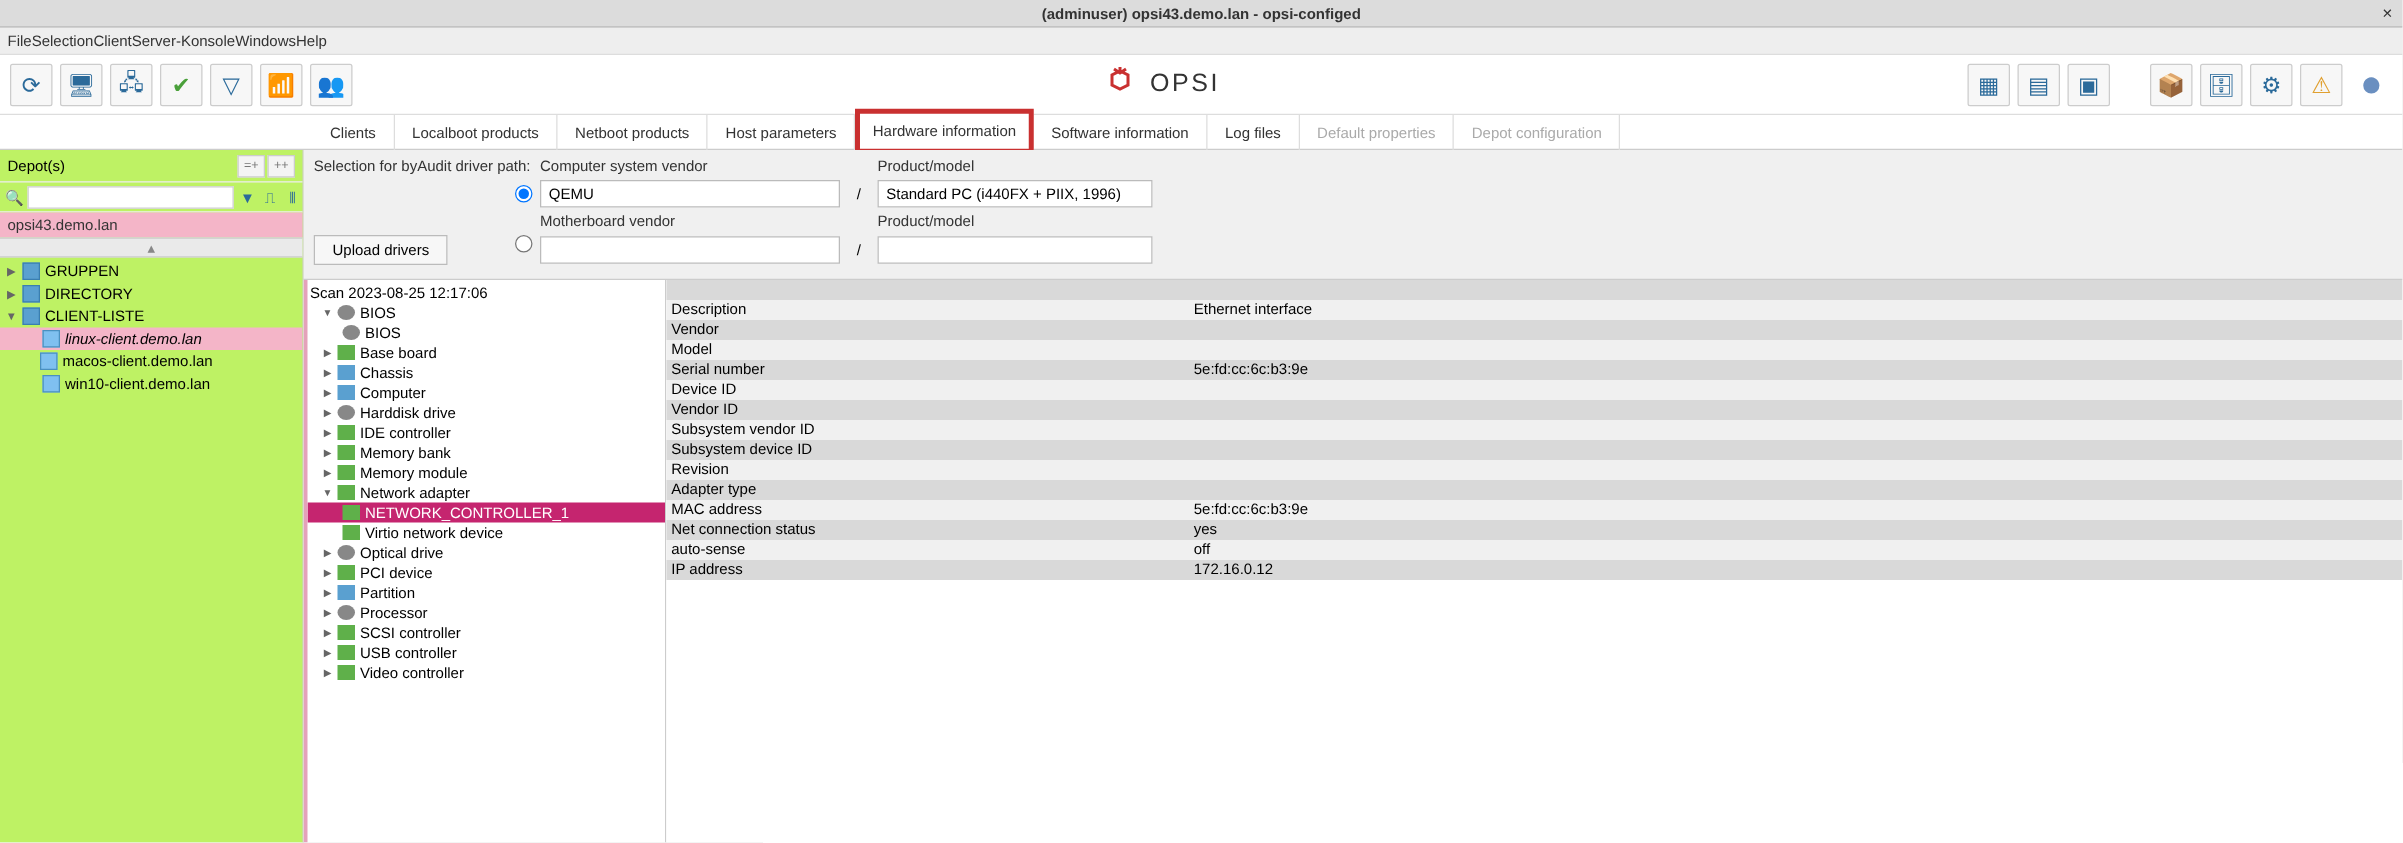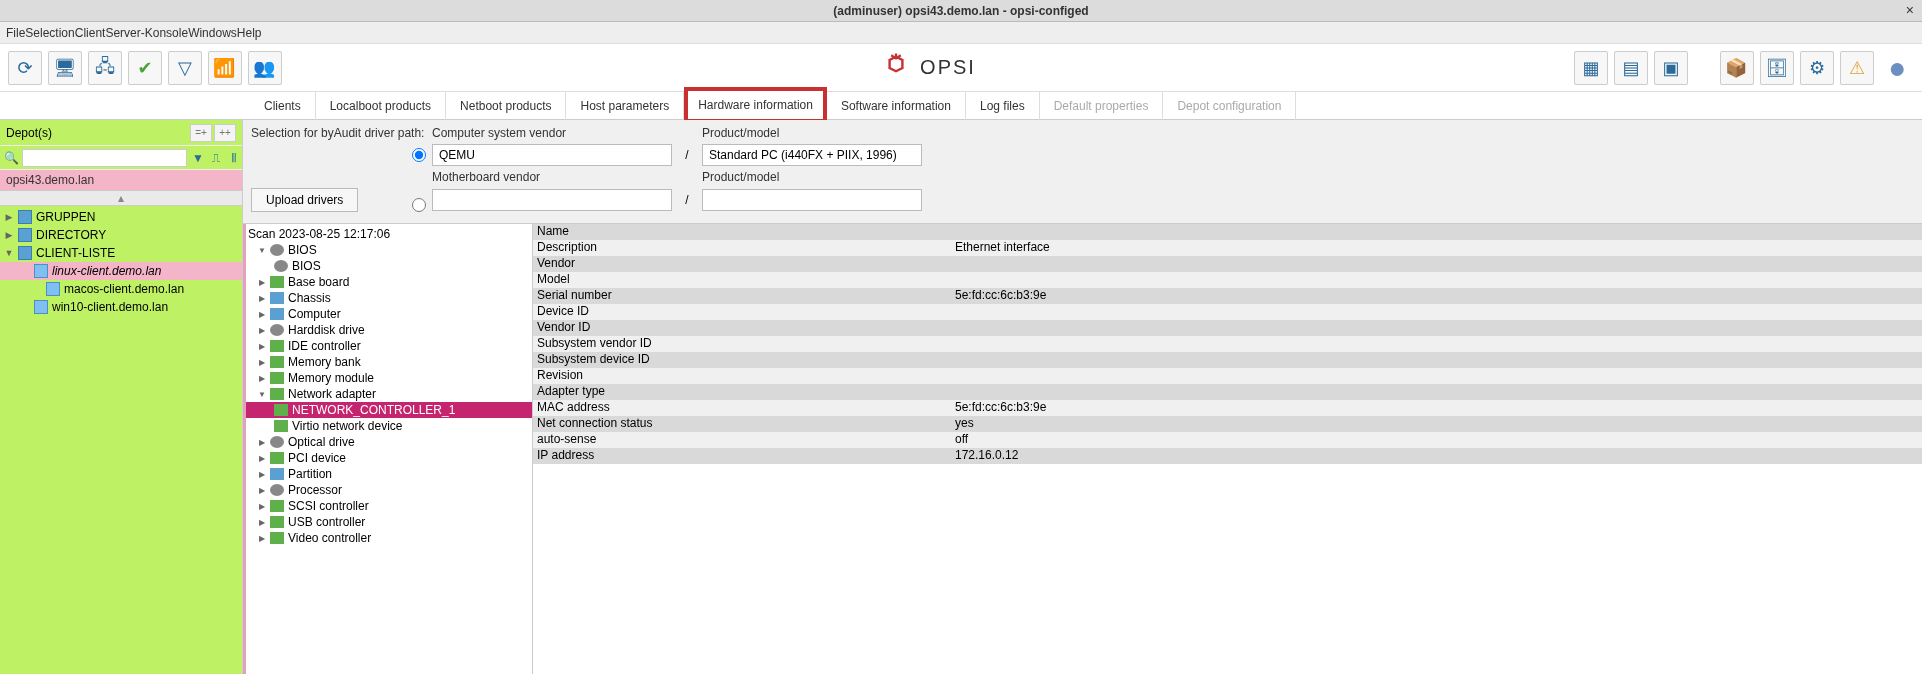--- a/index.html
+++ b/index.html
@@ -214,21 +214,21 @@
       </div>
       <div class="trow">
         <span class="twist">▼</span>
         <span class="ticon ic-list"></span>
         <span>CLIENT-LISTE</span>
       </div>
       <div class="trow sel" style="padding-left:34px">
         <span class="ticon ic-host"></span>
         <span>linux-client.demo.lan</span>
       </div>
-      <div class="trow" style="padding-left:46px">
+      <div class="trow" style="padding-left:32px">
         <span class="ticon ic-host"></span>
         <span>macos-client.demo.lan</span>
       </div>
       <div class="trow" style="padding-left:34px">
         <span class="ticon ic-host"></span>
         <span>win10-client.demo.lan</span>
       </div>
     </div>
   </div>
 
@@ -245,21 +245,21 @@
         </span>
       <input type="text" value="QEMU" style="">
       <span class="slash">/</span>
       <input type="text" value="Standard PC (i440FX + PIIX, 1996)" style="">
 
       <span></span>
       <span class="label">Motherboard vendor</span>
       <span></span>
       <span class="label">Product/model</span>
 
-      <span style="display:flex;align-items:flex-end;gap:24px">
+      <span style="display:flex;align-items:flex-start;gap:24px">
         <button class="upload-btn">Upload drivers</button>
         <input type="radio" name="drv" class="radio" style="margin-left: auto;">
       </span>
       <input type="text" style="">
       <span class="slash">/</span>
       <input type="text" style="">
     </div>
 
     <div class="hwbody">
       <div class="hwtree-wrap">
@@ -354,21 +354,20 @@
             </div>
             <div class="hwrow l1">
               <span class="tw">▶</span>
               <span class="hwic green"></span>
               <span>Video controller</span>
             </div>
           </div>
       </div>
       <div class="hwdetail" id="hwdetail">
           <div class="dt-row">
-            <div class="dt-key">Name</div>
             <div class="dt-val"></div>
           </div>
           <div class="dt-row">
             <div class="dt-key">Description</div>
             <div class="dt-val">Ethernet interface</div>
           </div>
           <div class="dt-row">
             <div class="dt-key">Vendor</div>
             <div class="dt-val"></div>
           </div>

